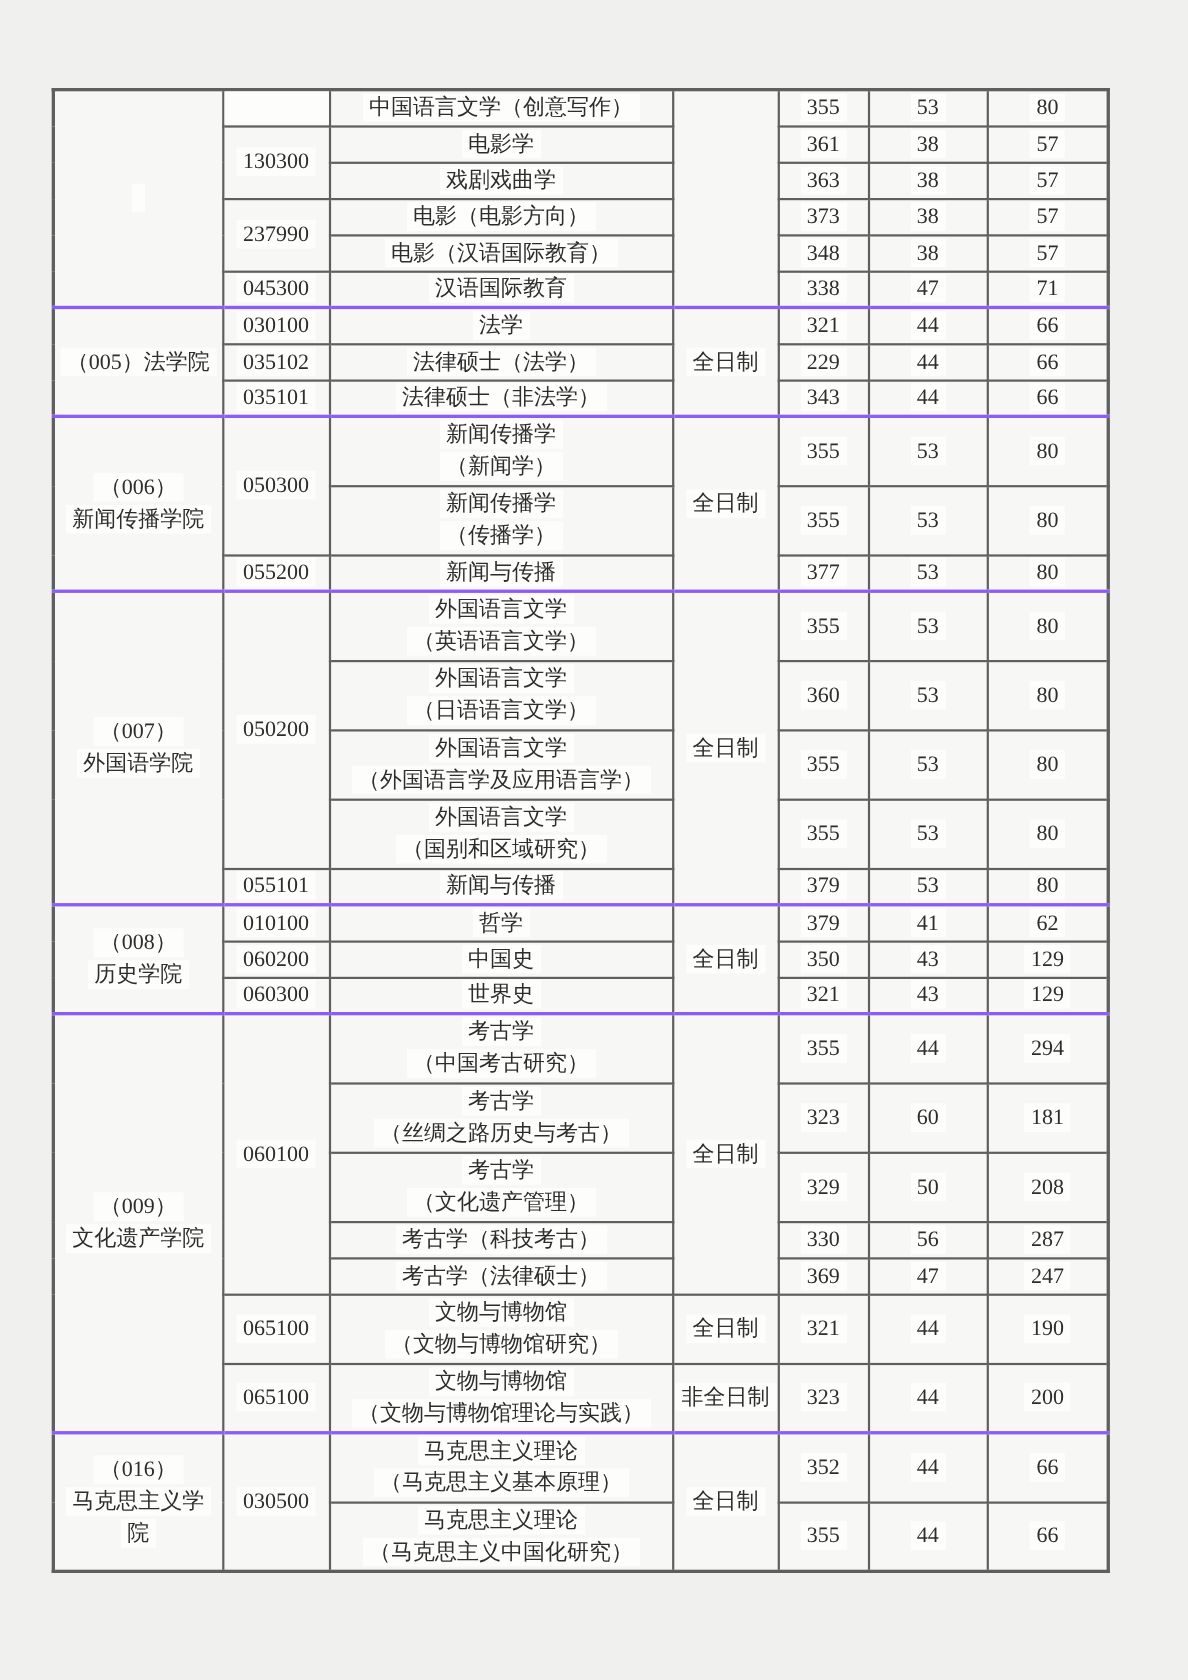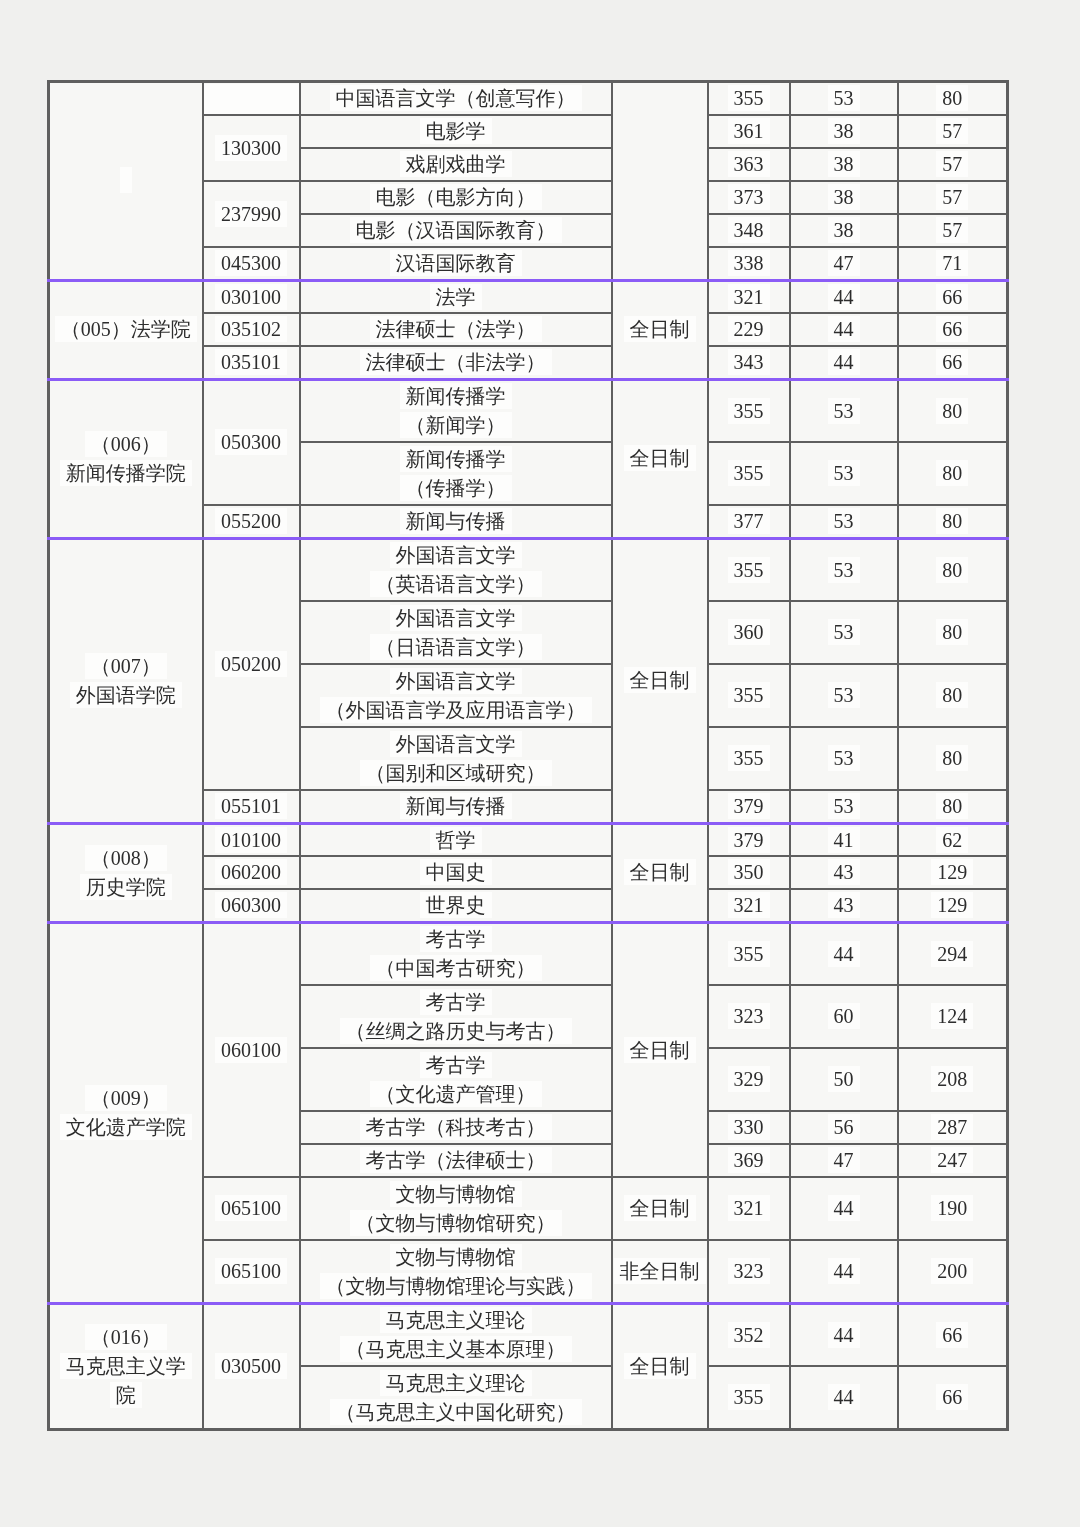--- a/index.html
+++ b/index.html
@@ -232,21 +232,21 @@
       <td><span class="t">355</span></td>
       <td><span class="t">44</span></td>
       <td><span class="t">294</span></td>
     </tr>
 
     <tr class="h2">
       <td><span class="t">考古学
 （丝绸之路历史与考古）</span></td>
       <td><span class="t">323</span></td>
       <td><span class="t">60</span></td>
-      <td><span class="t">124</span></td>
+      <td><span class="t">181</span></td>
     </tr>
 
     <tr class="h2">
       <td><span class="t">考古学
 （文化遗产管理）</span></td>
       <td><span class="t">329</span></td>
       <td><span class="t">50</span></td>
       <td><span class="t">208</span></td>
     </tr>
 

